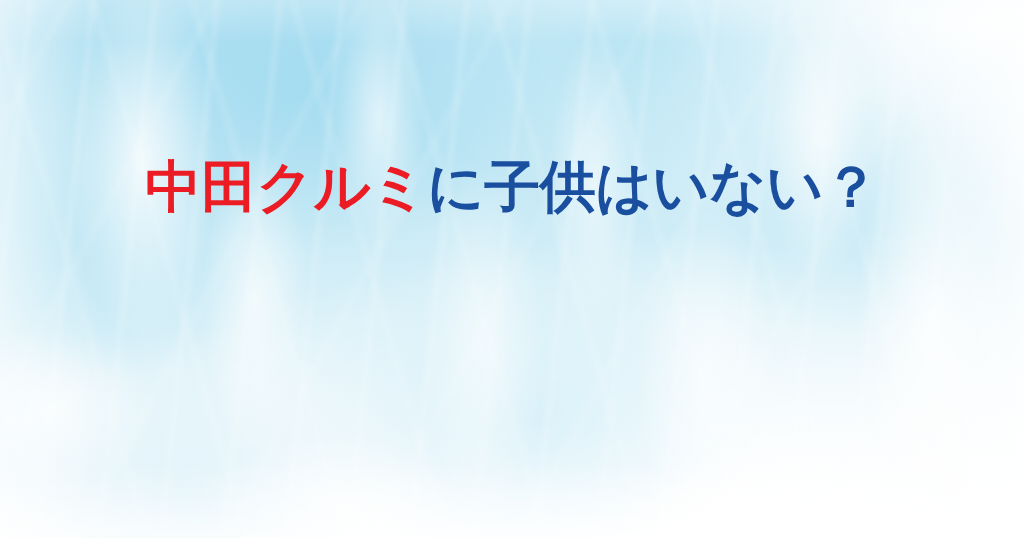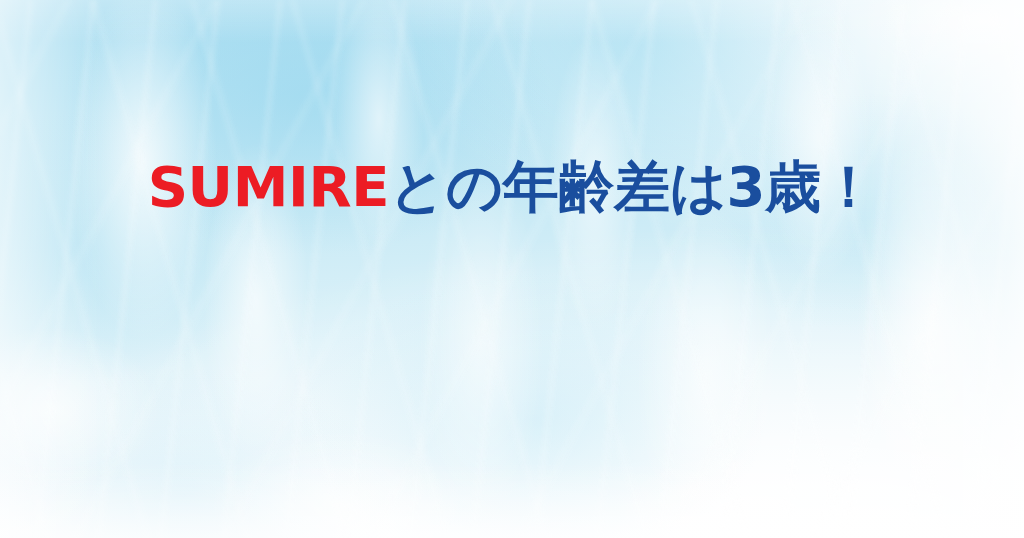--- a/index.html
+++ b/index.html
@@ -139,20 +139,20 @@
 <div id="thumbnail-canvas">
 
   <div class="bg-layer bg-base"></div>
   <div class="bg-layer bg-blooms"></div>
   <div class="bg-layer bg-wisps"></div>
   <div class="bg-layer bg-veins"></div>
   <div class="bg-layer bg-vignette"></div>
 
   <div id="headline">
 
+    <div class="headline-line">
+      <span class="seg-red">中田クルミ</span><span class="seg-blue">に子供はいない？</span>
+    </div>
 
 
-    <div class="headline-line">
-      <span class="seg-red">SUMIRE</span><span class="seg-blue">との年齢差は3歳！</span>
-    </div>
 
   </div>
 </div>
 
 </body></html>

